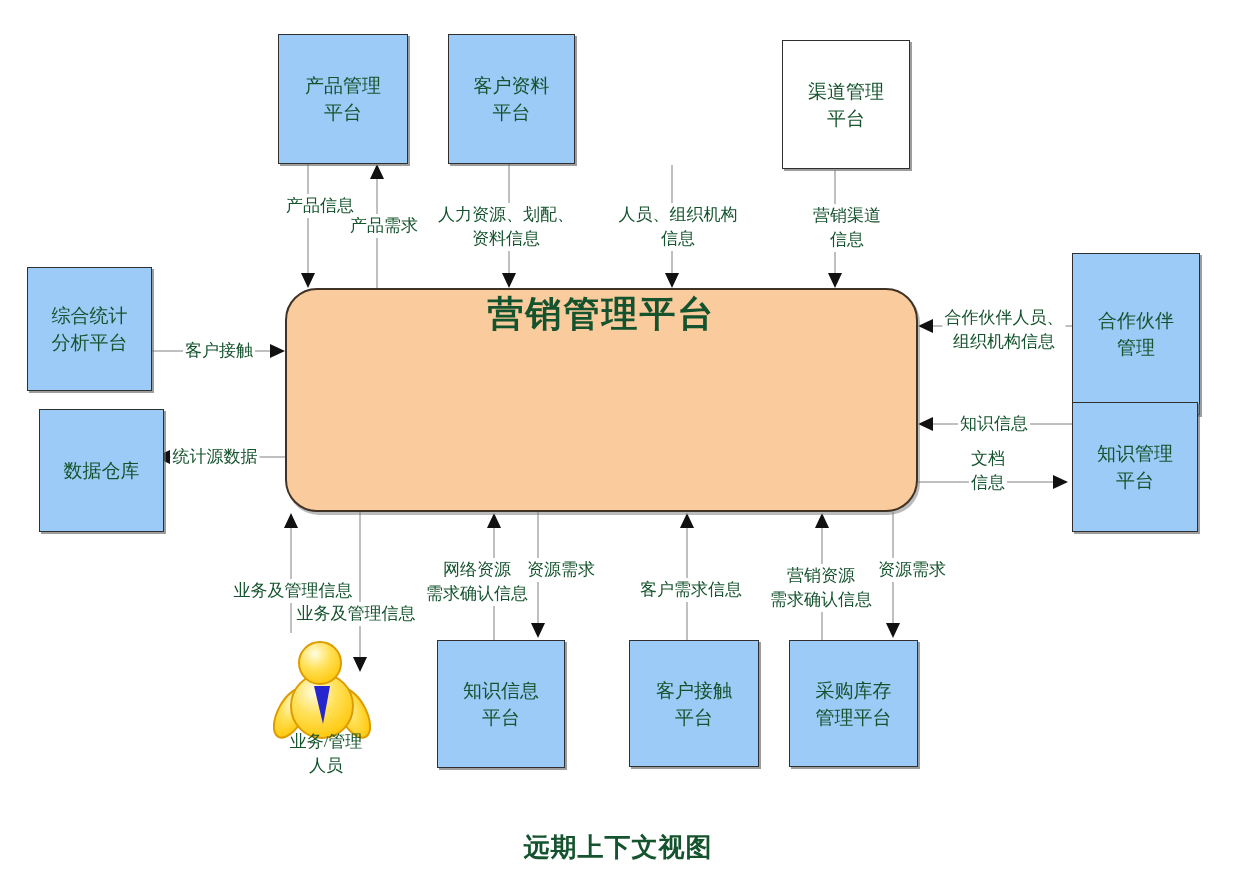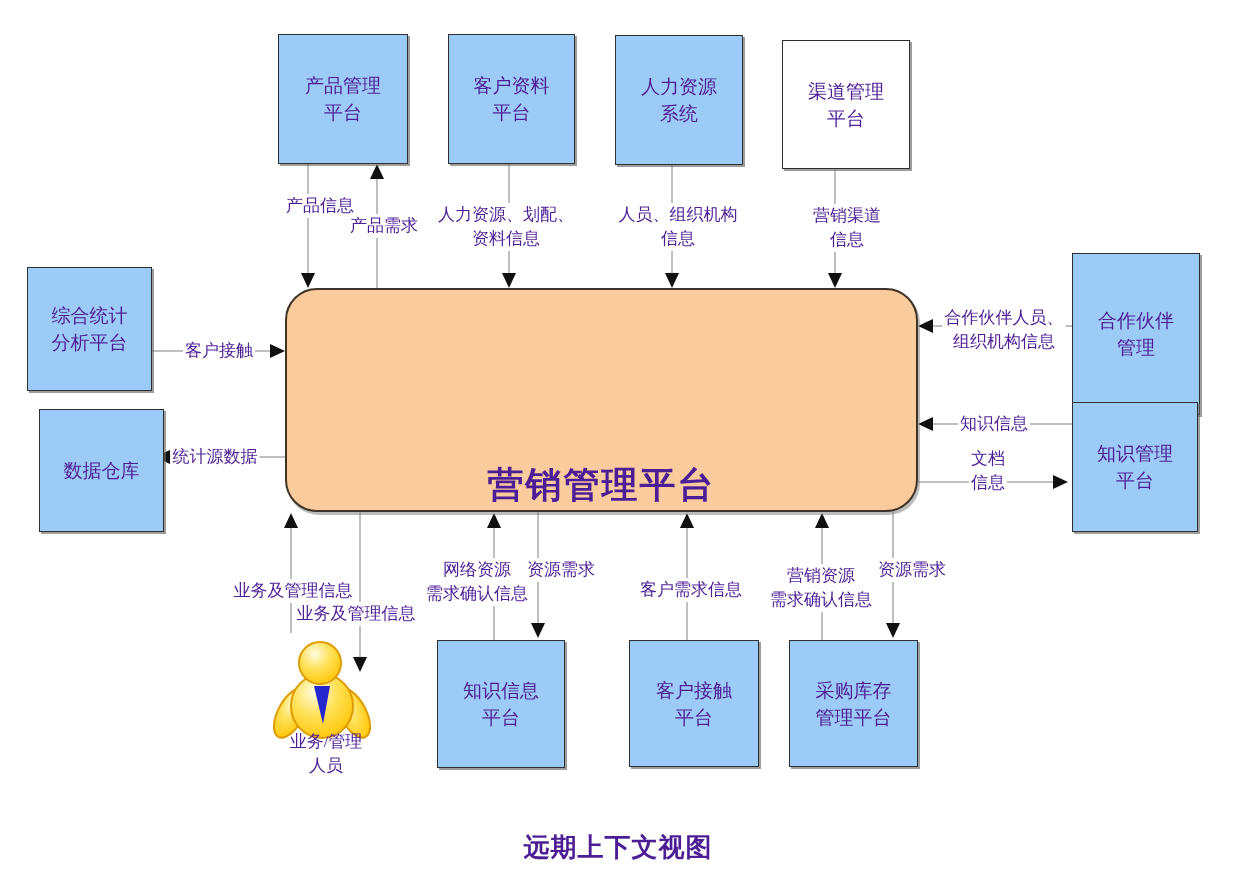--- a/index.html
+++ b/index.html
@@ -1,32 +1,32 @@
 <!DOCTYPE html>
 <html><head>
 <meta charset="utf-8">
 <style>
   html,body{margin:0;padding:0;background:#ffffff;}
   .stage{
     position:relative;width:1236px;height:888px;background:#ffffff;overflow:hidden;
-    font-family:"Liberation Serif","DejaVu Serif",serif;color:#4c1d95;
+    font-family:"Liberation Serif","DejaVu Serif",serif;color:#14532d;
   }
   .wires{position:absolute;left:0;top:0;z-index:1;}
   .node{
     position:absolute;z-index:2;display:flex;flex-direction:column;align-items:center;justify-content:center;
     border:1px solid #2f2f2f;box-shadow:2px 2px 0 rgba(105,105,105,.65);
     font-size:19px;line-height:27px;text-align:center;box-sizing:border-box;
   }
   .node.blue{background:#9dcbf7;}
   .node.white{background:#ffffff;}
   .center-node{
     position:absolute;z-index:2;left:285px;top:288px;width:633px;height:224px;box-sizing:border-box;
     background:#facb9c;border:2px solid #3f3226;border-radius:32px;
     box-shadow:2px 3px 0 rgba(120,120,120,.5);
-    display:flex;align-items:flex-end;justify-content:center;
+    display:flex;align-items:flex-start;justify-content:center;
     font-size:36px;font-weight:bold;letter-spacing:2px;
   }
   .elabel{
     position:absolute;z-index:3;transform:translate(-50%,-50%);
     background:#ffffff;text-align:center;font-size:17px;line-height:24px;white-space:nowrap;padding:0 2px;
   }
   .elabel.transparent{background:transparent;}
   .caption{
     position:absolute;z-index:3;left:0;top:830px;width:100%;text-align:center;
     font-size:26px;font-weight:bold;letter-spacing:1px;
@@ -130,24 +130,20 @@
   </svg>
 
   <div class="node blue" style="left:278px;top:34px;width:130px;height:130px">
     <div>产品管理</div>
     <div>平台</div>
   </div>
   <div class="node blue" style="left:448px;top:34px;width:127px;height:130px">
     <div>客户资料</div>
     <div>平台</div>
   </div>
-  <div class="node blue" style="left:615px;top:35px;width:128px;height:130px">
-    <div>人力资源</div>
-    <div>系统</div>
-  </div>
   <div class="node white" style="left:782px;top:40px;width:128px;height:129px">
     <div>渠道管理</div>
     <div>平台</div>
   </div>
   <div class="node blue" style="left:27px;top:267px;width:125px;height:124px">
     <div>综合统计</div>
     <div>分析平台</div>
   </div>
   <div class="node blue" style="left:39px;top:409px;width:125px;height:123px">
     <div>数据仓库</div>

